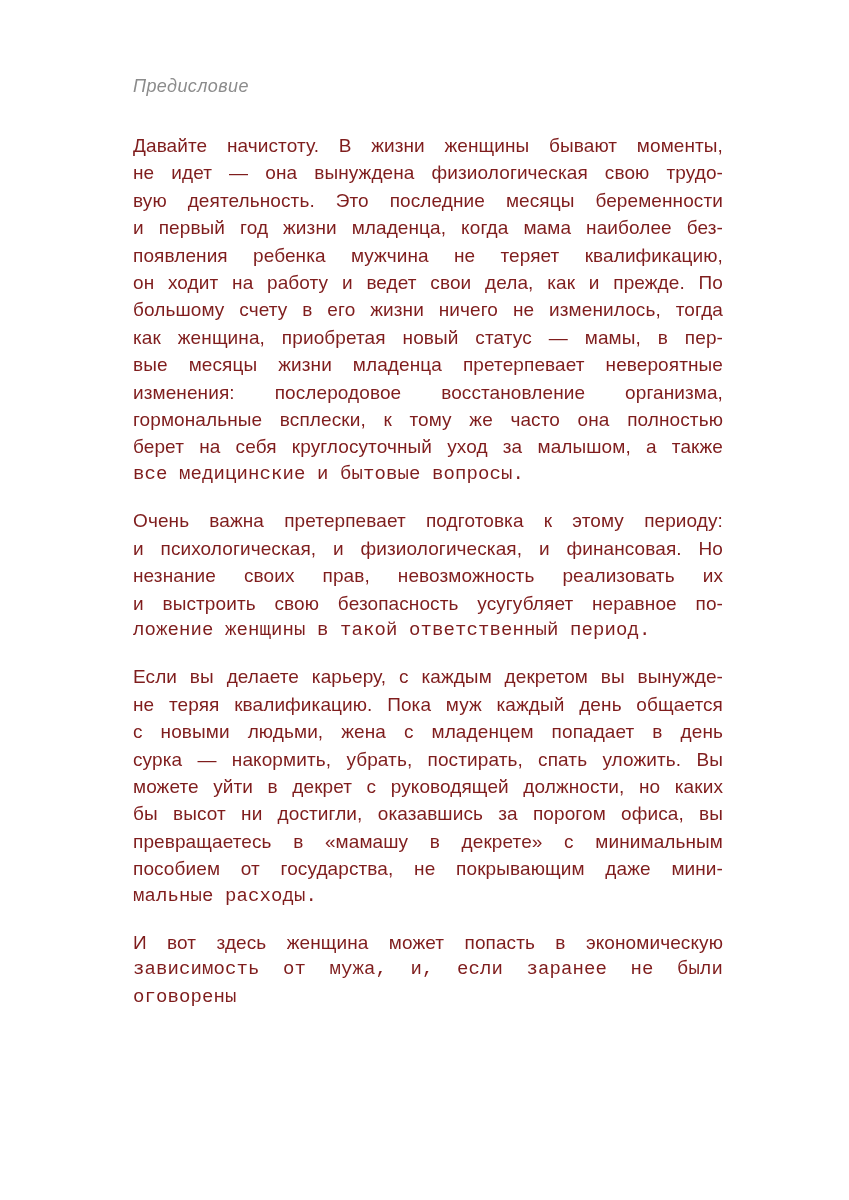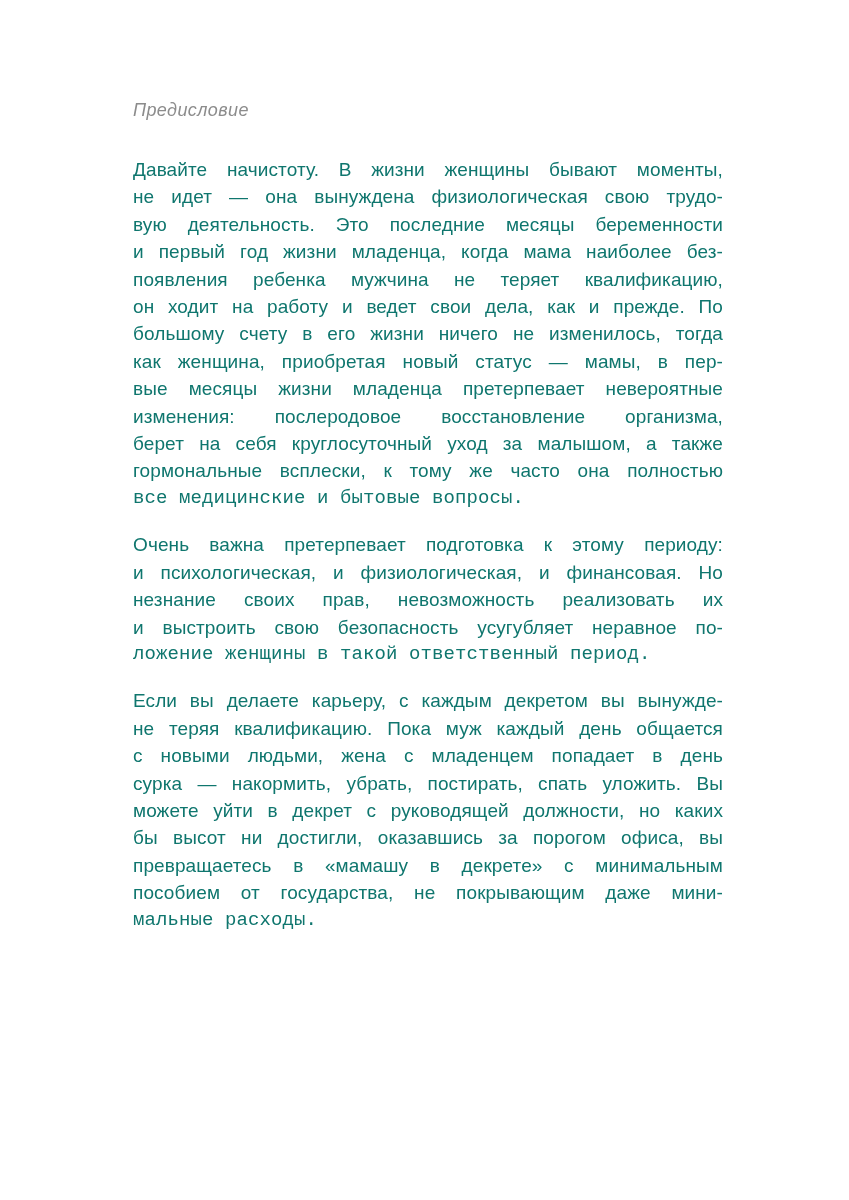--- a/index.html
+++ b/index.html
@@ -7,40 +7,39 @@
     padding: 0;
     background: #ffffff;
     font-family: "Liberation Sans", "DejaVu Sans", sans-serif;
   }
   .page {
     position: relative;
     width: 849px;
     height: 1108px;
     background: #ffffff;
     overflow: hidden;
-    margin-top: 24px;
   }
   .chapter-header {
     position: absolute;
     left: 133px;
     top: 76px;
     font-style: italic;
     font-size: 18px;
     letter-spacing: 0.4px;
     color: #8c8c8c;
   }
   .body-text {
     position: absolute;
     left: 133px;
     top: 132px;
     width: 590px;
     font-size: 19px;
     line-height: 27.4px;
     letter-spacing: 0.1px;
-    color: #0f766e;
+    color: #7f1d1d;
   }
   .paragraph {
     margin: 0 0 19px 0;
   }
   .paragraph .line {
     text-align: justify;
     text-align-last: justify;
     white-space: normal;
   }
   .paragraph .line.last {
@@ -66,38 +65,42 @@
         <div class="line">Давайте начистоту. В жизни женщины бывают моменты,</div>
         <div class="line">не идет — она вынуждена физиологическая свою трудо-</div>
         <div class="line">вую деятельность. Это последние месяцы беременности</div>
         <div class="line">и первый год жизни младенца, когда мама наиболее без-</div>
         <div class="line">появления ребенка мужчина не теряет квалификацию,</div>
         <div class="line">он ходит на работу и ведет свои дела, как и прежде. По</div>
         <div class="line">большому счету в его жизни ничего не изменилось, тогда</div>
         <div class="line">как женщина, приобретая новый статус — мамы, в пер-</div>
         <div class="line">вые месяцы жизни младенца претерпевает невероятные</div>
         <div class="line">изменения: послеродовое восстановление организма,</div>
+        <div class="line">гормональные всплески, к тому же часто она полностью</div>
         <div class="line">берет на себя круглосуточный уход за малышом, а также</div>
-        <div class="line">гормональные всплески, к тому же часто она полностью</div>
         <div class="line last">все медицинские и бытовые вопросы.</div>
       </div>
       <div class="paragraph">
         <div class="line">Очень важна претерпевает подготовка к этому периоду:</div>
         <div class="line">и психологическая, и физиологическая, и финансовая. Но</div>
         <div class="line">незнание своих прав, невозможность реализовать их</div>
         <div class="line">и выстроить свою безопасность усугубляет неравное по-</div>
         <div class="line last">ложение женщины в такой ответственный период.</div>
       </div>
       <div class="paragraph">
         <div class="line">Если вы делаете карьеру, с каждым декретом вы вынужде-</div>
         <div class="line">не теряя квалификацию. Пока муж каждый день общается</div>
         <div class="line">с новыми людьми, жена с младенцем попадает в день</div>
         <div class="line">сурка — накормить, убрать, постирать, спать уложить. Вы</div>
         <div class="line">можете уйти в декрет с руководящей должности, но каких</div>
         <div class="line">бы высот ни достигли, оказавшись за порогом офиса, вы</div>
         <div class="line">превращаетесь в «мамашу в декрете» с минимальным</div>
         <div class="line">пособием от государства, не покрывающим даже мини-</div>
         <div class="line last">мальные расходы.</div>
       </div>
+      <div class="paragraph">
+        <div class="line">И вот здесь женщина может попасть в экономическую</div>
+        <div class="line last">зависимость от мужа, и, если заранее не были оговорены</div>
+      </div>
     </div>
 
   <div class="page-number">10</div>
 </div>
 
 </body></html>

